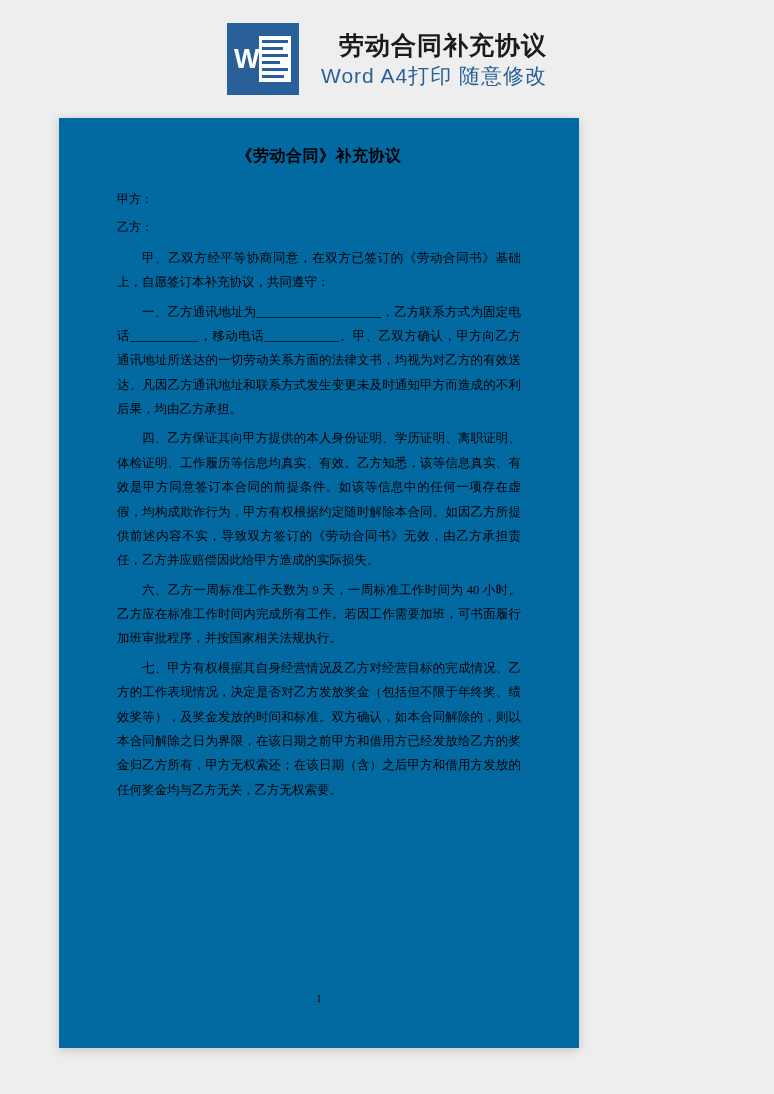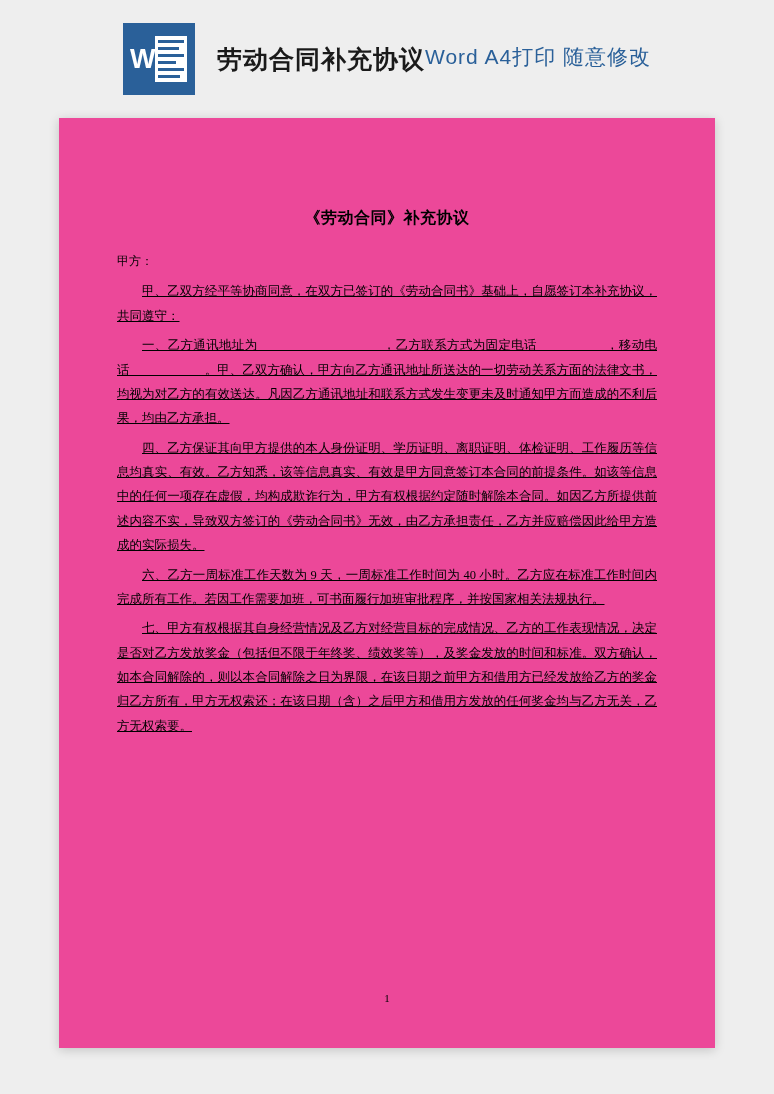--- a/index.html
+++ b/index.html
@@ -68,46 +68,46 @@
   }
   .word-logo .doc-lines i {
     display: block;
     height: 3px;
     margin: 0 0 4px 0;
     background: #2a6099;
   }
   .word-logo .doc-lines i:nth-child(2) { width: 80%; }
   .word-logo .doc-lines i:nth-child(4) { width: 70%; }
   .word-logo .doc-lines i:nth-child(6) { width: 85%; }
-  .banner-text { display: flex; flex-direction: row; gap: 0; }
+  .banner-text { display: flex; flex-direction: column; gap: 0; align-items: flex-end; }
   .banner-title {
     font-family: "Liberation Sans", sans-serif;
     font-size: 25px;
     font-weight: bold;
     color: #1a1a1a;
     letter-spacing: 1px;
   }
   .banner-sub {
     font-family: "Liberation Sans", sans-serif;
     font-size: 21px;
     color: #2a6099;
     letter-spacing: 1px;
   }
 
   
   .paper {
     position: absolute;
     left: 59px;
     top: 118px;
-    width: 656px;
+    width: 520px;
     height: 930px;
-    background: #ec4899;
+    background: #0369a1;
     box-shadow: 0 2px 10px rgba(0,0,0,0.18);
     box-sizing: border-box;
-    padding: 90px 58px 30px 58px;
+    padding: 28px 58px 30px 58px;
   }
   .doc-title {
     text-align: center;
     font-size: 16px;
     font-weight: bold;
     color: #000;
     margin: 0 0 22px 0;
     letter-spacing: 0.5px;
   }
   .party-line {
@@ -116,21 +116,20 @@
     margin: 0 0 8px 0;
     line-height: 1.7;
   }
   .para {
     font-size: 12.5px;
     color: #000;
     line-height: 1.95;
     margin: 0 0 5px 0;
     text-align: justify;
     text-indent: 2em;
-    text-decoration: underline;
   }
   .page-number {
     position: absolute;
     left: 0;
     right: 0;
     bottom: 44px;
     text-align: center;
     font-size: 11px;
     color: #000;
   }
@@ -157,20 +156,21 @@
         <div class="banner-title">劳动合同补充协议</div>
         <div class="banner-sub">Word A4打印 随意修改</div>
       </div>
     </div>
   </div>
 
   <div class="paper">
     <div class="doc-title">《劳动合同》补充协议</div>
 
     <div class="party-line">甲方：</div>
+    <div class="party-line">乙方：</div>
 
     <p class="para">甲、乙双方经平等协商同意，在双方已签订的《劳动合同书》基础上，自愿签订本补充协议，共同遵守：</p>
     <p class="para">一、乙方通讯地址为____________________，乙方联系方式为固定电话___________，移动电话____________。甲、乙双方确认，甲方向乙方通讯地址所送达的一切劳动关系方面的法律文书，均视为对乙方的有效送达。凡因乙方通讯地址和联系方式发生变更未及时通知甲方而造成的不利后果，均由乙方承担。</p>
     <p class="para">四、乙方保证其向甲方提供的本人身份证明、学历证明、离职证明、体检证明、工作履历等信息均真实、有效。乙方知悉，该等信息真实、有效是甲方同意签订本合同的前提条件。如该等信息中的任何一项存在虚假，均构成欺诈行为，甲方有权根据约定随时解除本合同。如因乙方所提供前述内容不实，导致双方签订的《劳动合同书》无效，由乙方承担责任，乙方并应赔偿因此给甲方造成的实际损失。</p>
     <p class="para">六、乙方一周标准工作天数为 9 天，一周标准工作时间为 40 小时。乙方应在标准工作时间内完成所有工作。若因工作需要加班，可书面履行加班审批程序，并按国家相关法规执行。</p>
     <p class="para">七、甲方有权根据其自身经营情况及乙方对经营目标的完成情况、乙方的工作表现情况，决定是否对乙方发放奖金（包括但不限于年终奖、绩效奖等），及奖金发放的时间和标准。双方确认，如本合同解除的，则以本合同解除之日为界限，在该日期之前甲方和借用方已经发放给乙方的奖金归乙方所有，甲方无权索还；在该日期（含）之后甲方和借用方发放的任何奖金均与乙方无关，乙方无权索要。</p>
 
     <div class="page-number">1</div>
   </div>
 

